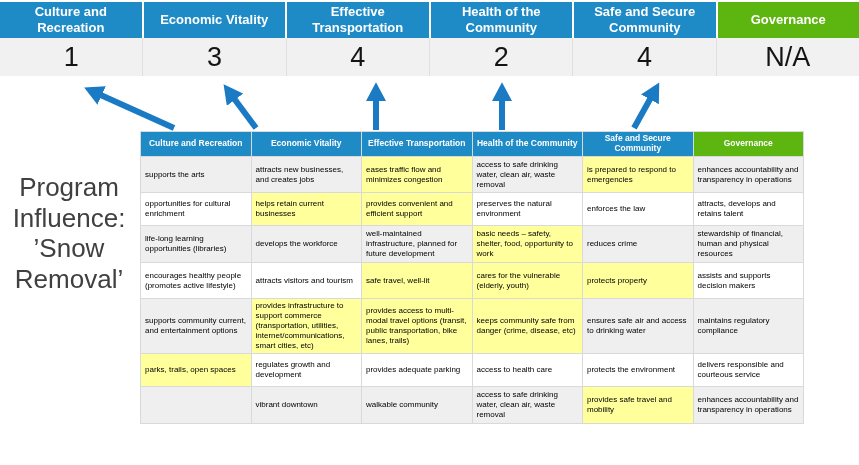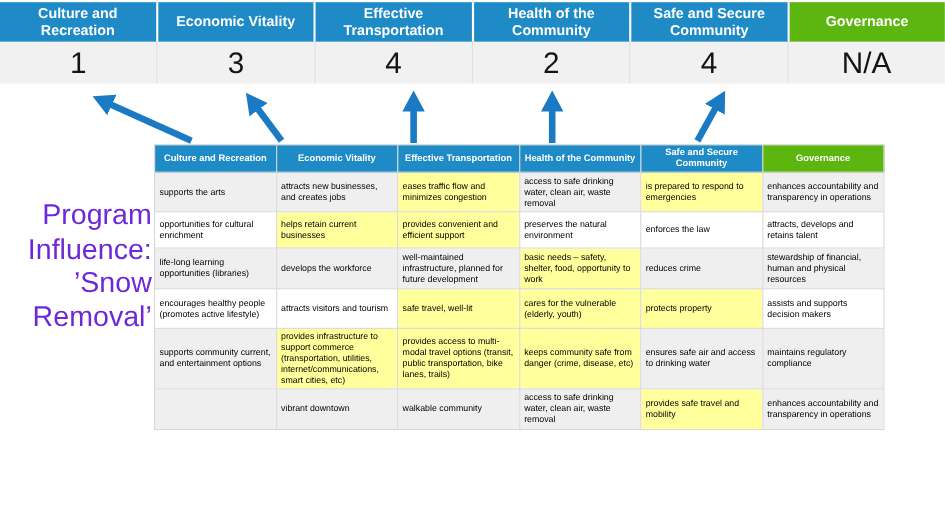--- a/index.html
+++ b/index.html
@@ -16,22 +16,22 @@
   .banner-cell.blue{background:var(--blue);}
   .banner-cell.green{background:var(--green);}
   
   .scores{position:absolute;left:0;top:38px;width:859px;height:38px;display:flex;background:#f1f1f1;}
   .score-cell{flex:1;display:flex;align-items:center;justify-content:center;
     font-size:27px;color:#141414;border-right:1px solid #e0e0e0;}
   .score-cell:last-child{border-right:none;}
   
   .arrows{position:absolute;left:0;top:80px;width:859px;height:56px;pointer-events:none;}
   
-  .program{position:absolute;left:0;top:180px;width:138px;text-align:right;
-    font-size:26px;line-height:1.18;color:#6d28d9;white-space:pre-line;}
+  .program{position:absolute;left:0;top:172px;width:138px;text-align:center;
+    font-size:26px;line-height:1.18;color:#404040;white-space:pre-line;}
   
   table.matrix{position:absolute;left:140px;top:131px;width:664px;border-collapse:collapse;table-layout:fixed;}
   .matrix th{height:22px;font-size:8.5px;font-weight:bold;color:#fff;text-align:center;
     padding:1px 2px;line-height:1.15;border:1px solid var(--line);}
   .matrix th.blue{background:var(--blue);}
   .matrix th.green{background:var(--green);}
   .matrix td{font-size:8px;line-height:1.25;color:#000;text-align:left;vertical-align:middle;
     padding:1px 4px;border:1px solid var(--line);overflow:hidden;}
   .matrix tr.band td{background:var(--band);}
   .matrix tr td.hl, .matrix tr.band td.hl{background:var(--hl);}
@@ -134,20 +134,28 @@
         <td>assists and supports decision makers</td>
       </tr>
       <tr class="band" style="height: 55px;">
         <td>supports community current, and entertainment options</td>
         <td class="hl">provides infrastructure to support commerce (transportation, utilities, internet/communications, smart cities, etc)</td>
         <td class="hl">provides access to multi-modal travel options (transit, public transportation, bike lanes, trails)</td>
         <td class="hl">keeps community safe from danger (crime, disease, etc)</td>
         <td>ensures safe air and access to drinking water</td>
         <td>maintains regulatory compliance</td>
       </tr>
+      <tr style="height: 33px;">
+        <td class="hl">parks, trails, open spaces</td>
+        <td>regulates growth and development</td>
+        <td>provides adequate parking</td>
+        <td>access to health care</td>
+        <td>protects the environment</td>
+        <td>delivers responsible and courteous service</td>
+      </tr>
       <tr class="band" style="height: 37px;">
         <td></td>
         <td>vibrant downtown</td>
         <td>walkable community</td>
         <td>access to safe drinking water, clean air, waste removal</td>
         <td class="hl">provides safe travel and mobility</td>
         <td>enhances accountability and transparency in operations</td>
       </tr>
     </tbody>
 </table>

